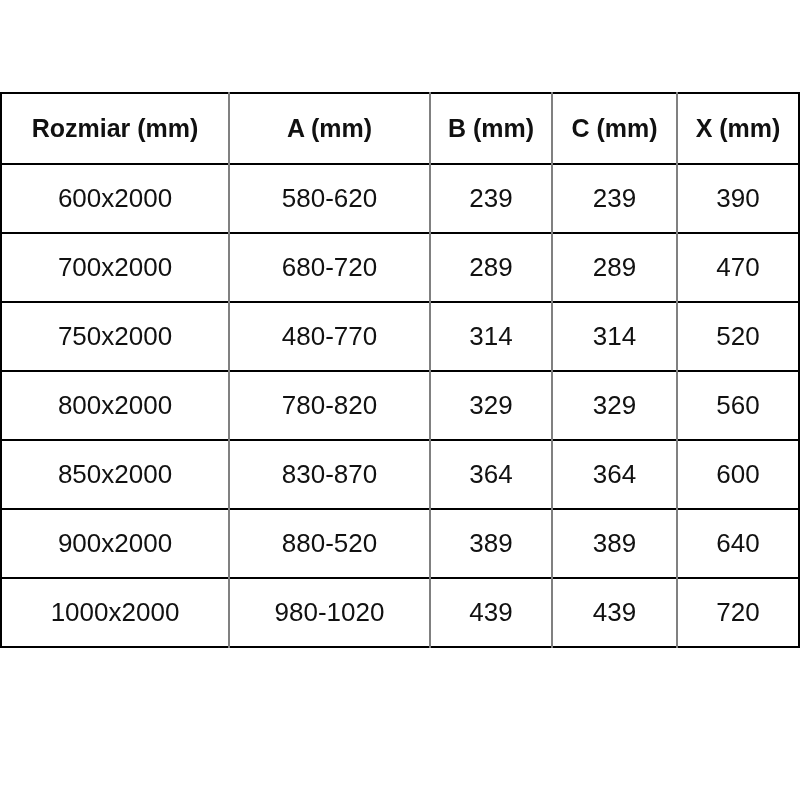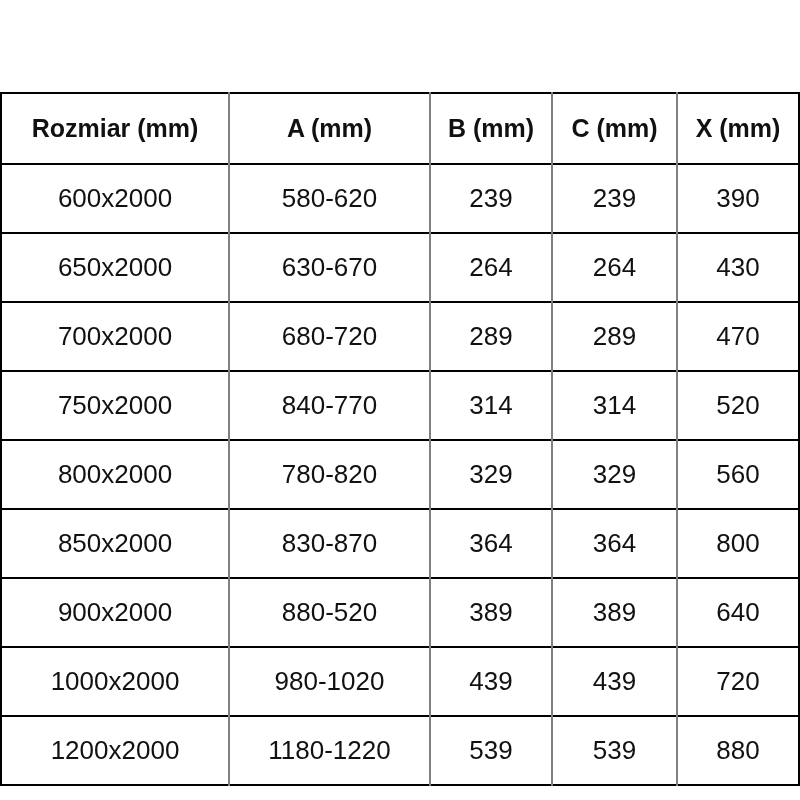--- a/index.html
+++ b/index.html
@@ -83,70 +83,56 @@
     </thead>
     <tbody>
       <tr>
         <td>600x2000</td>
         <td>580-620</td>
         <td>239</td>
         <td>239</td>
         <td>390</td>
       </tr>
       <tr>
-        <td>650x2000</td>
-        <td>630-670</td>
-        <td>264</td>
-        <td>264</td>
-        <td>430</td>
-      </tr>
-      <tr>
         <td>700x2000</td>
         <td>680-720</td>
         <td>289</td>
         <td>289</td>
         <td>470</td>
       </tr>
       <tr>
         <td>750x2000</td>
-        <td>840-770</td>
+        <td>480-770</td>
         <td>314</td>
         <td>314</td>
         <td>520</td>
       </tr>
       <tr>
         <td>800x2000</td>
         <td>780-820</td>
         <td>329</td>
         <td>329</td>
         <td>560</td>
       </tr>
       <tr>
         <td>850x2000</td>
         <td>830-870</td>
         <td>364</td>
         <td>364</td>
-        <td>800</td>
+        <td>600</td>
       </tr>
       <tr>
         <td>900x2000</td>
         <td>880-520</td>
         <td>389</td>
         <td>389</td>
         <td>640</td>
       </tr>
       <tr>
         <td>1000x2000</td>
         <td>980-1020</td>
         <td>439</td>
         <td>439</td>
         <td>720</td>
       </tr>
-      <tr>
-        <td>1200x2000</td>
-        <td>1180-1220</td>
-        <td>539</td>
-        <td>539</td>
-        <td>880</td>
-      </tr>
     </tbody>
   </table>
 </div>
 
 </body></html>

